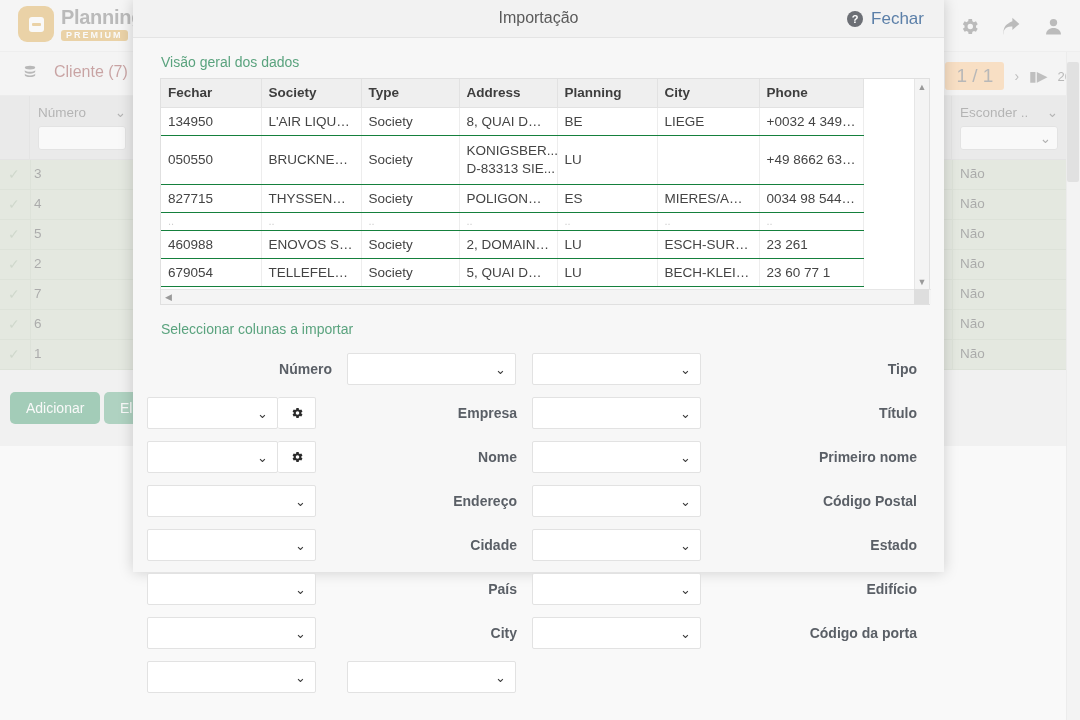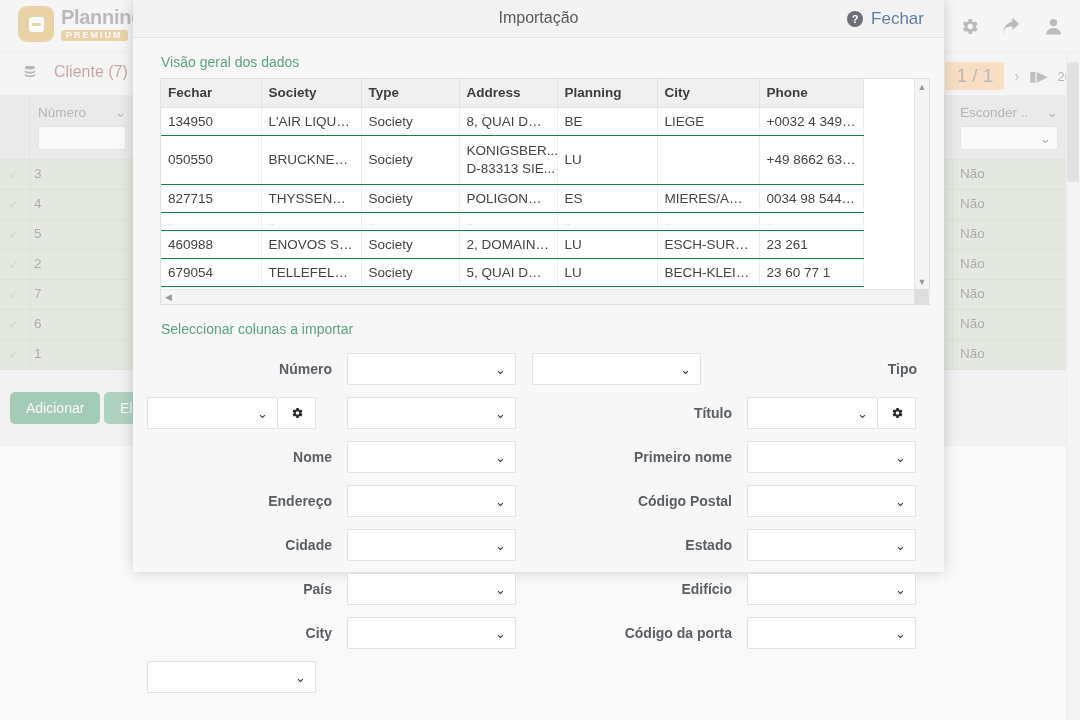--- a/index.html
+++ b/index.html
@@ -522,20 +522,21 @@
           <div class="sel-box narrow">
             <span style="flex: 1 1 0%; text-align: left; font-size: 13px; color: rgb(51, 51, 51);"></span>
             <span class="chev">⌄</span>
           </div>
           <div class="gear-btn">
             <svg width="14" height="14" viewBox="0 0 24 24" fill="#2b2b2b">
               <path d="M19.4 13a7.6 7.6 0 000-2l2-1.6-2-3.4-2.4 1a7.6 7.6 0 00-1.7-1l-.4-2.6H10.9l-.4 2.6c-.6.2-1.2.6-1.7 1l-2.4-1-2 3.4L6.4 11a7.6 7.6 0 000 2l-2 1.6 2 3.4 2.4-1c.5.4 1.1.8 1.7 1l.4 2.6h4l.4-2.6c.6-.2 1.2-.6 1.7-1l2.4 1 2-3.4zM12.9 15.1a3.1 3.1 0 110-6.2 3.1 3.1 0 010 6.2z"></path>
             </svg>
           </div>
         </div>
+        <div class="f-label">Empresa</div>
         <div class="f-field">
           <div class="sel-box wide">
             <span style="flex: 1 1 0%; text-align: left; font-size: 13px; color: rgb(51, 51, 51);"></span>
             <span class="chev">⌄</span>
           </div>
         </div>
         <div class="f-label">Título</div>
         <div class="f-field">
           <div class="sel-box narrow">
             <span style="flex: 1 1 0%; text-align: left; font-size: 13px; color: rgb(51, 51, 51);"></span>

